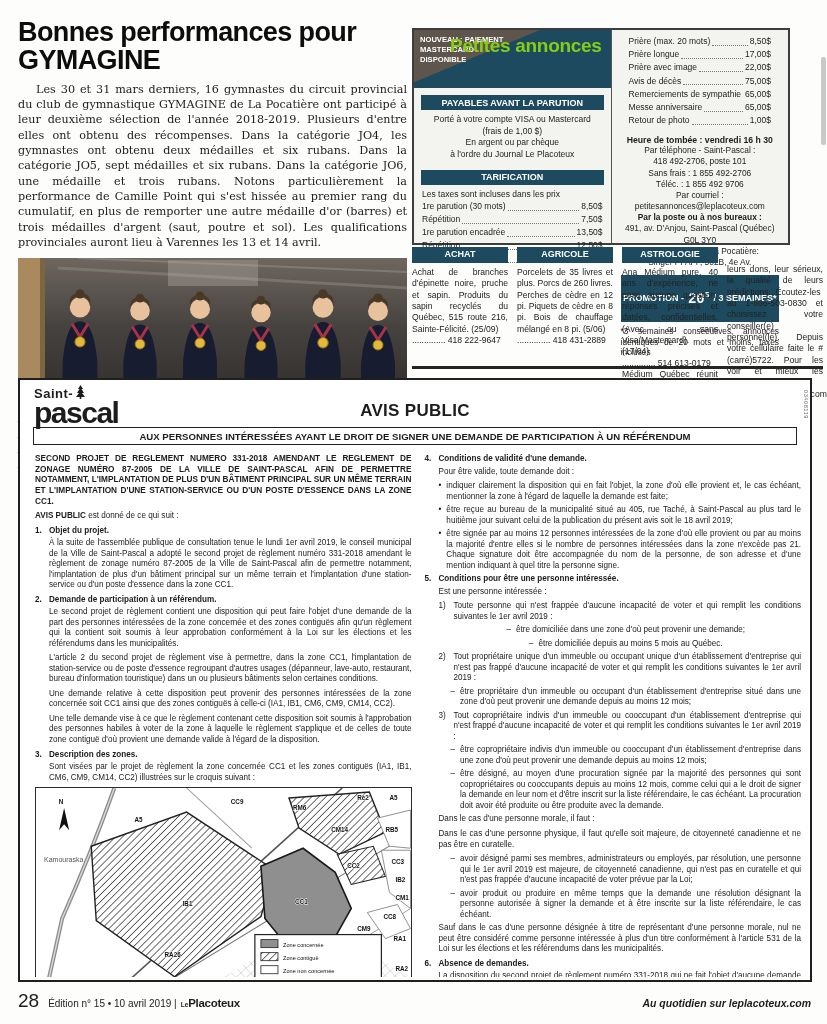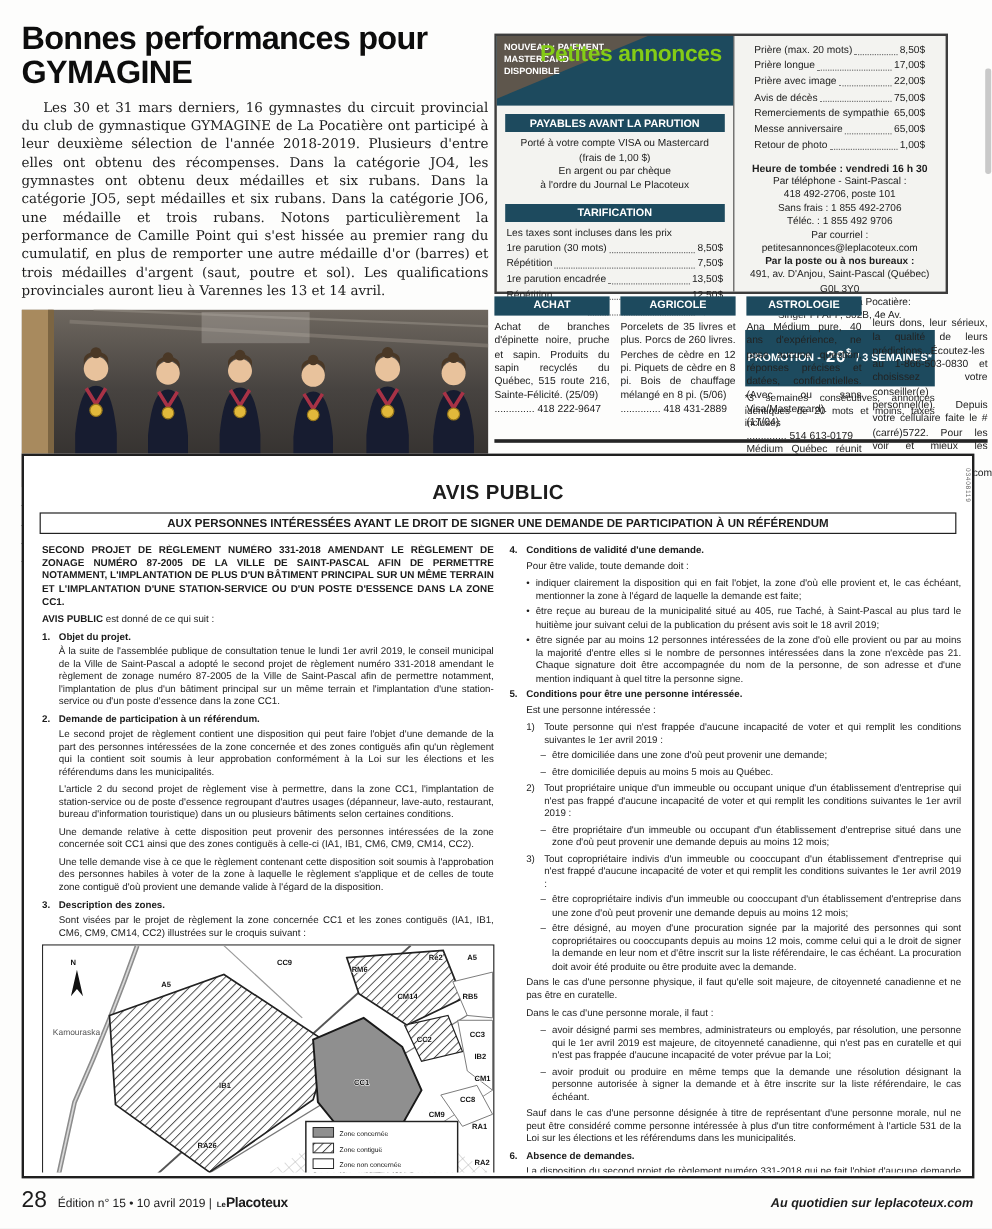--- a/index.html
+++ b/index.html
@@ -65,21 +65,21 @@
                font-weight:bold;font-size:9.6px;padding:2.5px 0;}
   .docid{position:absolute;right:1px;top:10px;writing-mode:vertical-rl;font-size:5.5px;color:#666;letter-spacing:0.6px;}
   .avis-cols{position:absolute;left:15px;right:9px;top:74px;bottom:3px;display:flex;gap:13px;overflow:hidden;}
   .avis-col{flex:1;font-size:8.15px;line-height:1.29;text-align:justify;}
   .lead-bold{font-weight:bold;font-size:8.25px;margin:0 0 4px;}
   .intro-line{margin:0 0 4px;}
   .sec-head{display:flex;font-weight:bold;margin-bottom:2px;}
   .sec-num{width:14px;flex:none;}
   .sec-body{margin-left:14px;}
   .sec-body p{margin:0 0 4px;}
-  .dash{display:flex;margin:0 0 3px 12px;}
+  .dash{display:flex;margin:0 0 3px 12px;justify-content:center;}
   .dash::before{content:"–";margin-right:5px;flex:none;}
   .bullet{display:flex;margin:0 0 3px 0;}
   .bullet::before{content:"•";margin-right:5px;flex:none;}
   .subitem{display:flex;margin:0 0 3px;}
   .subitem .si-num{width:15px;flex:none;}
   .map-wrap{margin-top:2px;border:1.5px solid #2b2b2b;}
   .map-wrap svg{display:block;}
   .map-label{font-size:6.3px;font-weight:bold;fill:#111;paint-order:stroke;stroke:#ffffff;stroke-width:0.9px;}
   .map-label-big{font-size:7px;fill:#555;paint-order:stroke;stroke:#fff;stroke-width:0.8px;}
   .legend-text{font-size:5.6px;fill:#111;}
@@ -252,20 +252,27 @@
       <p class="cl-body">Médium Québec réunit toujours pour vous les meilleurs voyant(e)s du Québec, reconnu(e)s pour</p>
     </div>
     <div class="cl-col">
       <div class="cl-spacer"></div>
       <p class="cl-body">leurs dons, leur sérieux, la qualité de leurs prédictions...Écoutez-les au 1-866-503-0830 et choisissez votre conseiller(e) personnel(le). Depuis votre cellulaire faite le #(carré)5722. Pour les voir et mieux les connaître: www.MediumQuebec.com (24/04)</p>
     </div>
   </div>
   <div class="cl-rule"></div>
 
   <div class="avis">
+    <div class="logo">
+      <span class="logo-saint">Saint-</span><span class="logo-tree"><svg width="13" height="14" viewBox="0 0 13 14">
+            <path d="M6.5,0 L9,4 L7.5,4 L10,8 L8,8 L11,12 L2,12 L5,8 L3,8 L5.5,4 L4,4 Z" fill="#1c1c1c"></path>
+            <rect x="5.7" y="11" width="1.6" height="3" fill="#1c1c1c"></rect>
+          </svg></span>
+      <div class="logo-pascal">pascal</div>
+    </div>
     <div class="avis-title">AVIS PUBLIC</div>
     <div class="avis-banner">AUX PERSONNES INTÉRESSÉES AYANT LE DROIT DE SIGNER UNE DEMANDE DE PARTICIPATION À UN RÉFÉRENDUM</div>
     <div class="docid">03408119</div>
 
     <div class="avis-cols">
 
       <div class="avis-col">
         <p class="lead-bold">SECOND PROJET DE RÈGLEMENT NUMÉRO 331-2018 AMENDANT LE RÈGLEMENT DE ZONAGE NUMÉRO 87-2005 DE LA VILLE DE SAINT-PASCAL AFIN DE PERMETTRE NOTAMMENT, L'IMPLANTATION DE PLUS D'UN BÂTIMENT PRINCIPAL SUR UN MÊME TERRAIN ET L'IMPLANTATION D'UNE STATION-SERVICE OU D'UN POSTE D'ESSENCE DANS LA ZONE CC1.</p>
         <p class="intro-line"><b>AVIS PUBLIC</b><span> est donné de ce qui suit :</span></p>
 
@@ -432,22 +439,22 @@
             <div class="subitem">
                 <span class="si-num">3)</span>
                 <span>Tout copropriétaire indivis d'un immeuble ou cooccupant d'un établissement d'entreprise qui n'est frappé d'aucune incapacité de voter et qui remplit les conditions suivantes le 1er avril 2019 :</span>
               </div>
             <div class="dash">
                 <span>être copropriétaire indivis d'un immeuble ou cooccupant d'un établissement d'entreprise dans une zone d'où peut provenir une demande depuis au moins 12 mois;</span>
               </div>
             <div class="dash">
                 <span>être désigné, au moyen d'une procuration signée par la majorité des personnes qui sont copropriétaires ou cooccupants depuis au moins 12 mois, comme celui qui a le droit de signer la demande en leur nom et d'être inscrit sur la liste référendaire, le cas échéant. La procuration doit avoir été produite ou être produite avec la demande.</span>
               </div>
+            <p>Dans le cas d'une personne morale, il faut :</p>
             <p>Dans le cas d'une personne physique, il faut qu'elle soit majeure, de citoyenneté canadienne et ne pas être en curatelle.</p>
-            <p>Dans le cas d'une personne morale, il faut :</p>
             <div class="dash">
                 <span>avoir désigné parmi ses membres, administrateurs ou employés, par résolution, une personne qui le 1er avril 2019 est majeure, de citoyenneté canadienne, qui n'est pas en curatelle et qui n'est pas frappée d'aucune incapacité de voter prévue par la Loi;</span>
               </div>
             <div class="dash">
                 <span>avoir produit ou produire en même temps que la demande une résolution désignant la personne autorisée à signer la demande et à être inscrite sur la liste référendaire, le cas échéant.</span>
               </div>
             <p>Sauf dans le cas d'une personne désignée à titre de représentant d'une personne morale, nul ne peut être considéré comme personne intéressée à plus d'un titre conformément à l'article 531 de la Loi sur les élections et les référendums dans les municipalités.</p>
           </div>
         </div>
         <div class="sec">

